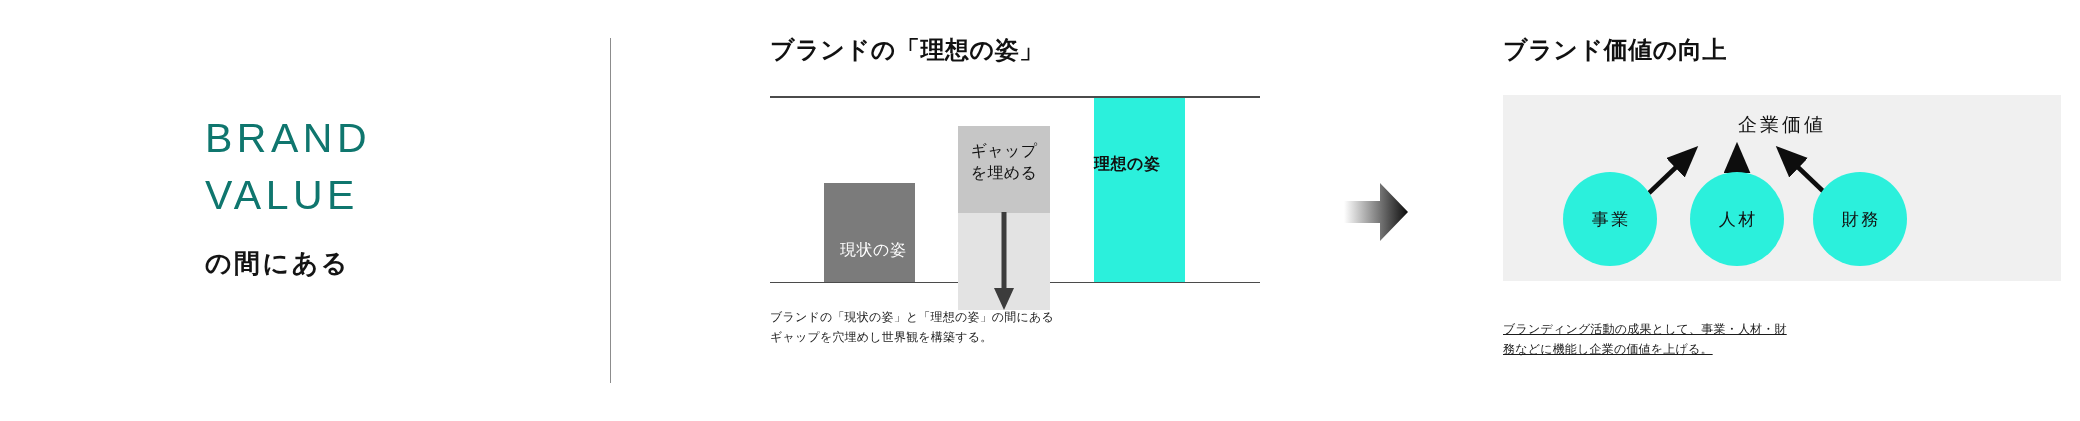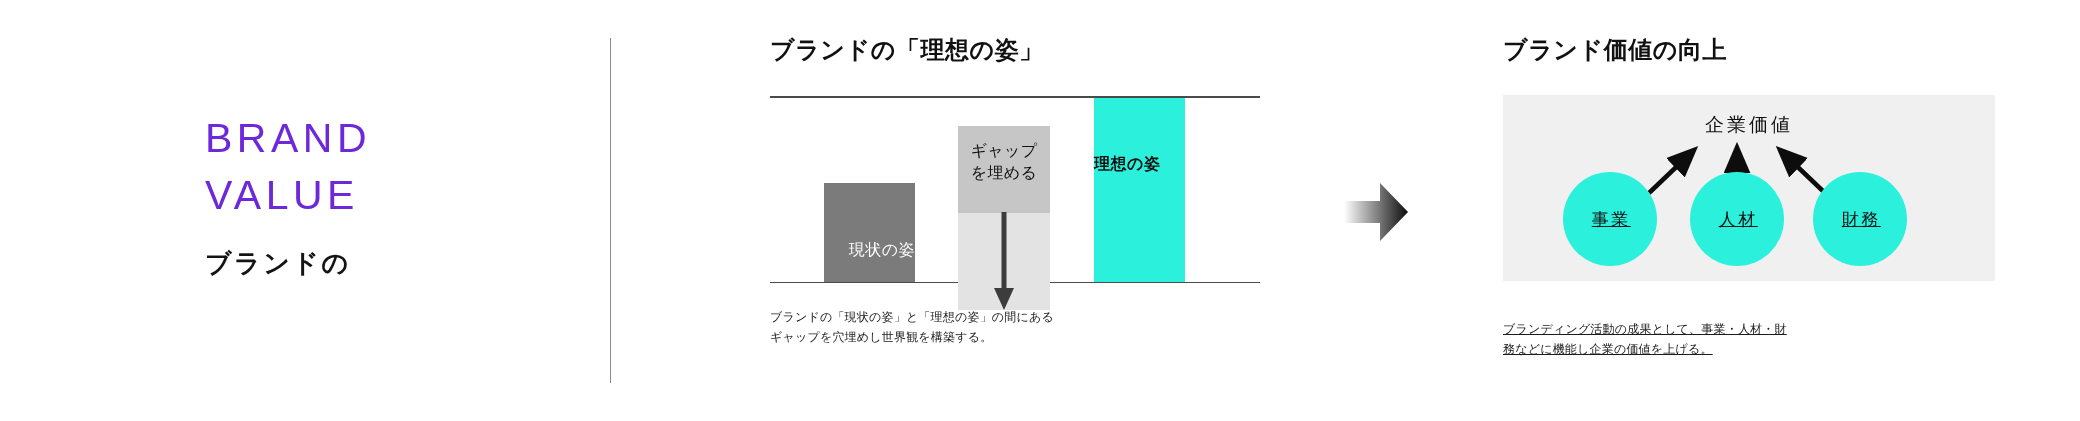--- a/index.html
+++ b/index.html
@@ -26,21 +26,21 @@
   }
   #brand-title {
     position: absolute;
     left: 205px;
     top: 110px;
     width: 260px;
     font-size: 41px;
     line-height: 1.38;
     letter-spacing: 4.5px;
     font-weight: 400;
-    color: #6d28d9;
+    color: #0f766e;
     white-space: pre-line;
   }
   #brand-subtitle {
     position: absolute;
     left: 205px;
     top: 246px;
     width: 300px;
     font-size: 26px;
     letter-spacing: 2.5px;
     font-weight: 700;
@@ -100,21 +100,21 @@
     bottom: 1.5px;
     width: 91px;
     height: 99px;
     background: #7b7b7b;
   }
   #bar-current-label {
     position: absolute;
     left: 16px;
     right: 0;
     bottom: 21px;
-    text-align: right;
+    text-align: left;
     font-size: 16px;
     color: #ffffff;
     letter-spacing: 0.5px;
   }
   #bar-gap-column {
     left: 188px;
     top: 1.5px;
     width: 92px;
     height: 184px;
     background: #e3e3e3;
@@ -182,21 +182,21 @@
     top: 183px;
     width: 64px;
     height: 58px;
   }
 
   
   #value-panel {
     position: absolute;
     left: 1503px;
     top: 95px;
-    width: 492px;
+    width: 558px;
     height: 186px;
     background: #f0f0f0;
   }
   #corporate-value-label {
     position: absolute;
     left: 0;
     right: 0;
     top: 17px;
     text-align: center;
     font-size: 19px;
@@ -205,21 +205,20 @@
   }
   .node-circle {
     position: absolute;
     width: 94px;
     height: 94px;
     border-radius: 50%;
     background: #2bf0dc;
     display: flex;
     align-items: center;
     justify-content: center;
-    text-decoration: underline;
   }
   .node-circle span {
     font-size: 17px;
     letter-spacing: 2.5px;
     color: #111111;
     text-indent: 2.5px;
   }
   #node-business { left: 60px; top: 77px; }
   #node-talent   { left: 187px; top: 77px; text-align: right; }
   #node-finance  { left: 310px; top: 77px; }
@@ -231,21 +230,21 @@
     height: 186px;
     pointer-events: none;
   }
 </style>
 </head>
 <body>
 
 <div id="left-block">
   <div id="brand-title">BRAND
 VALUE</div>
-  <div id="brand-subtitle">ブランドの</div>
+  <div id="brand-subtitle">の間にある</div>
 </div>
 
 <div id="vertical-divider"></div>
 
 <div class="panel-heading" style="left:770px; top:34px;">ブランドの「理想の姿」</div>
 
 <div id="chart-panel">
   <div id="chart-top-rule"></div>
   <div id="chart-base-rule"></div>
 

